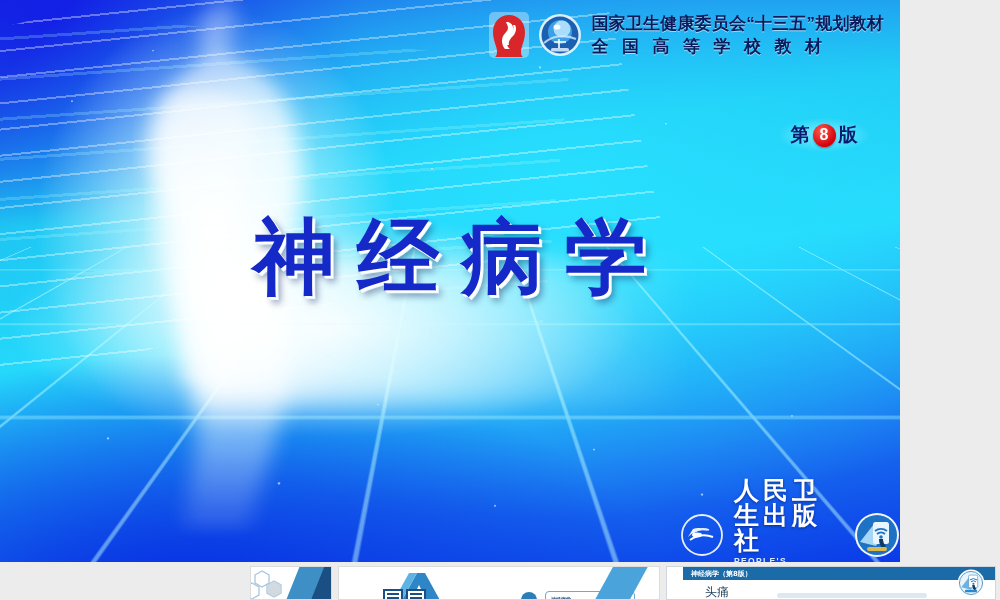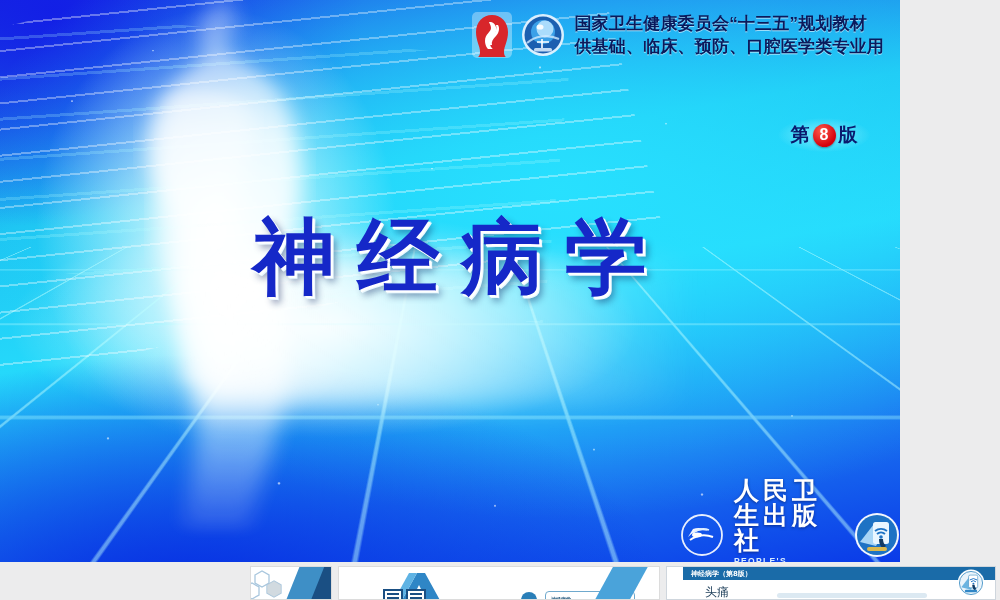--- a/index.html
+++ b/index.html
@@ -208,21 +208,21 @@
         <circle cx="22" cy="19" r="12" fill="#3ba0e8"></circle>
         <circle cx="24" cy="16" r="8.5" fill="#bfe6ff" opacity=".85"></circle>
         <ellipse cx="19" cy="14" rx="3.5" ry="2.6" fill="#ffffff" opacity=".9"></ellipse>
         <path d="M6 30c8-7 20-9 32-4" stroke="#cfeaff" stroke-width="2.2" fill="none" opacity=".8"></path>
         <path d="M16 29h12M21 26v9" stroke="#ffffff" stroke-width="1.6"></path>
         <rect x="13" y="35" width="18" height="3.6" rx="1.6" fill="#dff0ff" opacity=".85"></rect>
       </svg>
 
       <div class="hdr-lines">
         <div class="hdr-line">国家卫生健康委员会“十三五”规划教材</div>
-        <div class="hdr-line">供基础、临床、预防、口腔医学类专业用</div>
+        <div class="hdr-line spread">全国高等学校教材</div>
       </div>
     </div>
 
     <div id="edition">
       <span class="ed-ch">第</span>
       <span class="ed-num">8</span>
       <span class="ed-ch">版</span>
     </div>
 
     <div id="title">神经病学</div>

